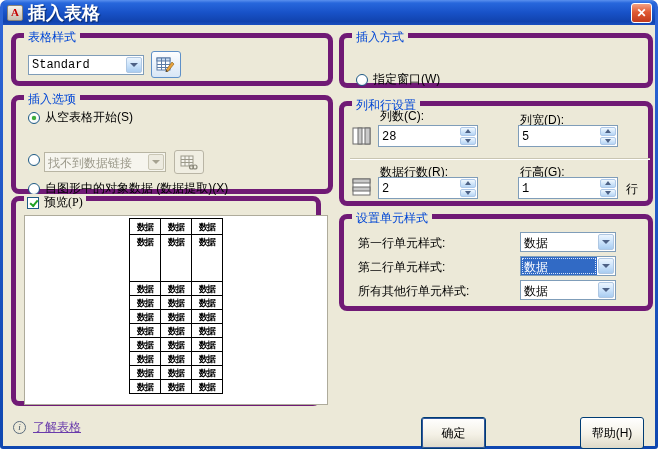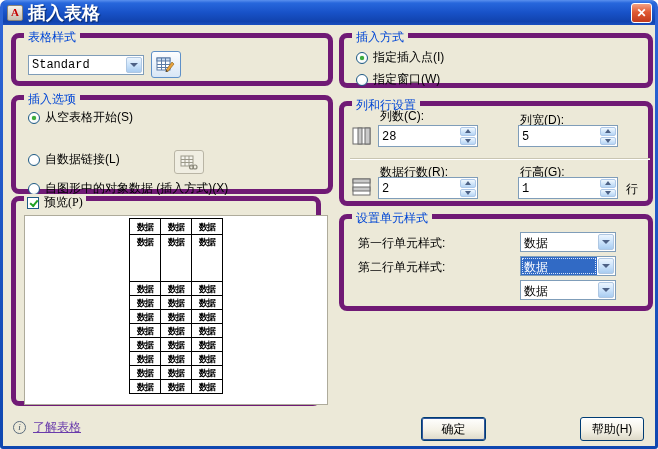--- a/index.html
+++ b/index.html
@@ -60,21 +60,21 @@
   .pt-r1 td{height:47px;vertical-align:top;padding-top:2px;}
   .pt-rn td{height:14px;}
 
   .label{position:absolute;white-space:nowrap;}
   .separator{position:absolute;height:2px;border-top:1px solid #C9C5B2;border-bottom:1px solid #FFFFFF;}
 
   .icon-btn{position:absolute;display:flex;align-items:center;justify-content:center;border-radius:3px;cursor:pointer;}
   .edit-btn{border:1px solid #5E90C8;background:linear-gradient(180deg,#FDFEFF,#D8E6F6);}
   .dlink-btn{border:1px solid #B9B5A5;background:#F0EEE2;cursor:default;}
 
-  .btn{position:absolute;height:24px;border-radius:3px;border:1px solid #003C74;cursor:pointer;
+  .btn{position:absolute;height:32px;border-radius:3px;border:1px solid #003C74;cursor:pointer;
     background:linear-gradient(180deg,#FFFFFF 0%,#F4F1E6 55%,#DDD9C8 100%);
     font-size:12px;font-family:"Liberation Sans",sans-serif;color:#000;padding:0;}
   .btn.default{box-shadow:inset 0 0 0 1px #30569B;}
 
   .footer-left{position:absolute;left:10px;top:394px;display:flex;align-items:center;gap:7px;}
   .info-circle{width:13px;height:13px;border-radius:50%;border:1px solid #5A6B7C;color:#3E4E5E;
     font-size:9px;line-height:9px;font-style:italic;font-family:"Liberation Serif",serif;
     display:flex;align-items:center;justify-content:center;}
   .link{color:#6A3CAB;text-decoration:underline;cursor:pointer;}
 </style>
@@ -116,34 +116,40 @@
     <div class="group" style="left:8px;top:70px;width:322px;height:99px;">
       <span class="group-label">插入选项</span>
       <label class="radio-row" style="left:12px;top:9px;">
         <span class="radio checked"></span>
         <span>从空表格开始(S)</span>
       </label>
       <label class="radio-row" style="left:12px;top:34px;margin-top:17px;">
         <span class="radio"></span>
         <span>自数据链接(L)</span>
       </label>
+      <div class="combo disabled" style="left:28px;top:52px;width:122px;">
+        <span class="combo-value">找不到数据链接</span>
+        <span class="combo-btn">
+            <i class="arr-down"></i>
+          </span>
+      </div>
       <span class="icon-btn dlink-btn" style="left:158px;top:50px;width:30px;height:24px;">
         <svg width="18" height="15" viewBox="0 0 18 15">
           <rect x="1" y="1" width="12" height="10" fill="#F6F5EE" stroke="#9B998A"></rect>
           <line x1="5" y1="1" x2="5" y2="11" stroke="#9B998A"></line>
           <line x1="9" y1="1" x2="9" y2="11" stroke="#9B998A"></line>
           <line x1="1" y1="4.5" x2="13" y2="4.5" stroke="#9B998A"></line>
           <line x1="1" y1="7.5" x2="13" y2="7.5" stroke="#9B998A"></line>
           <circle cx="11.5" cy="12" r="2" fill="none" stroke="#8A887A" stroke-width="1.2"></circle>
           <circle cx="15" cy="12" r="2" fill="none" stroke="#8A887A" stroke-width="1.2"></circle>
         </svg>
       </span>
       <label class="radio-row" style="left:12px;top:80px;">
         <span class="radio"></span>
-        <span>自图形中的对象数据 (插入方式)(X)</span>
+        <span>自图形中的对象数据 (数据提取)(X)</span>
       </label>
     </div>
 
     <div class="group" style="left:8px;top:171px;width:310px;height:210px;font-family:Liberation Serif, serif;">
       <label class="radio-row" style="left:8px;top:-7px;background:#ECE9D8;padding:0 3px;position:absolute;">
         <span class="checkbox checked"></span>
         <span>预览(P)</span>
       </label>
       <div class="preview-box" style="left:8px;top:14px;width:304px;height:190px;">
         <table class="pt">
@@ -198,24 +204,20 @@
                 <td>数据</td>
                 <td>数据</td>
               </tr>
             </tbody>
           </table>
       </div>
     </div>
 
     <div class="group" style="left:336px;top:8px;width:314px;height:55px;">
       <span class="group-label">插入方式</span>
-      <label class="radio-row" style="left:12px;top:11px;">
-        <span class="radio checked"></span>
-        <span>指定插入点(I)</span>
-      </label>
       <label class="radio-row" style="left:12px;top:33px;">
         <span class="radio"></span>
         <span>指定窗口(W)</span>
       </label>
     </div>
 
     <div class="group" style="left:336px;top:76px;width:314px;height:105px;">
       <span class="group-label">列和行设置</span>
       <span class="label" style="left:36px;top:2px;">列数(C):</span>
       <span class="label" style="left:176px;top:6px;">列宽(D):</span>
@@ -292,20 +294,21 @@
             <i class="arr-down"></i>
           </span>
       </div>
       <span class="label" style="left:14px;top:40px;">第二行单元样式:</span>
       <div class="combo focused" style="left:176px;top:37px;width:96px;">
         <span class="combo-value">数据</span>
         <span class="combo-btn">
             <i class="arr-down"></i>
           </span>
       </div>
+      <span class="label" style="left:14px;top:64px;">所有其他行单元样式:</span>
       <div class="combo" style="left:176px;top:61px;width:96px;">
         <span class="combo-value">数据</span>
         <span class="combo-btn">
             <i class="arr-down"></i>
           </span>
       </div>
     </div>
 
     <div class="footer-left">
       <span class="info-circle">i</span>

